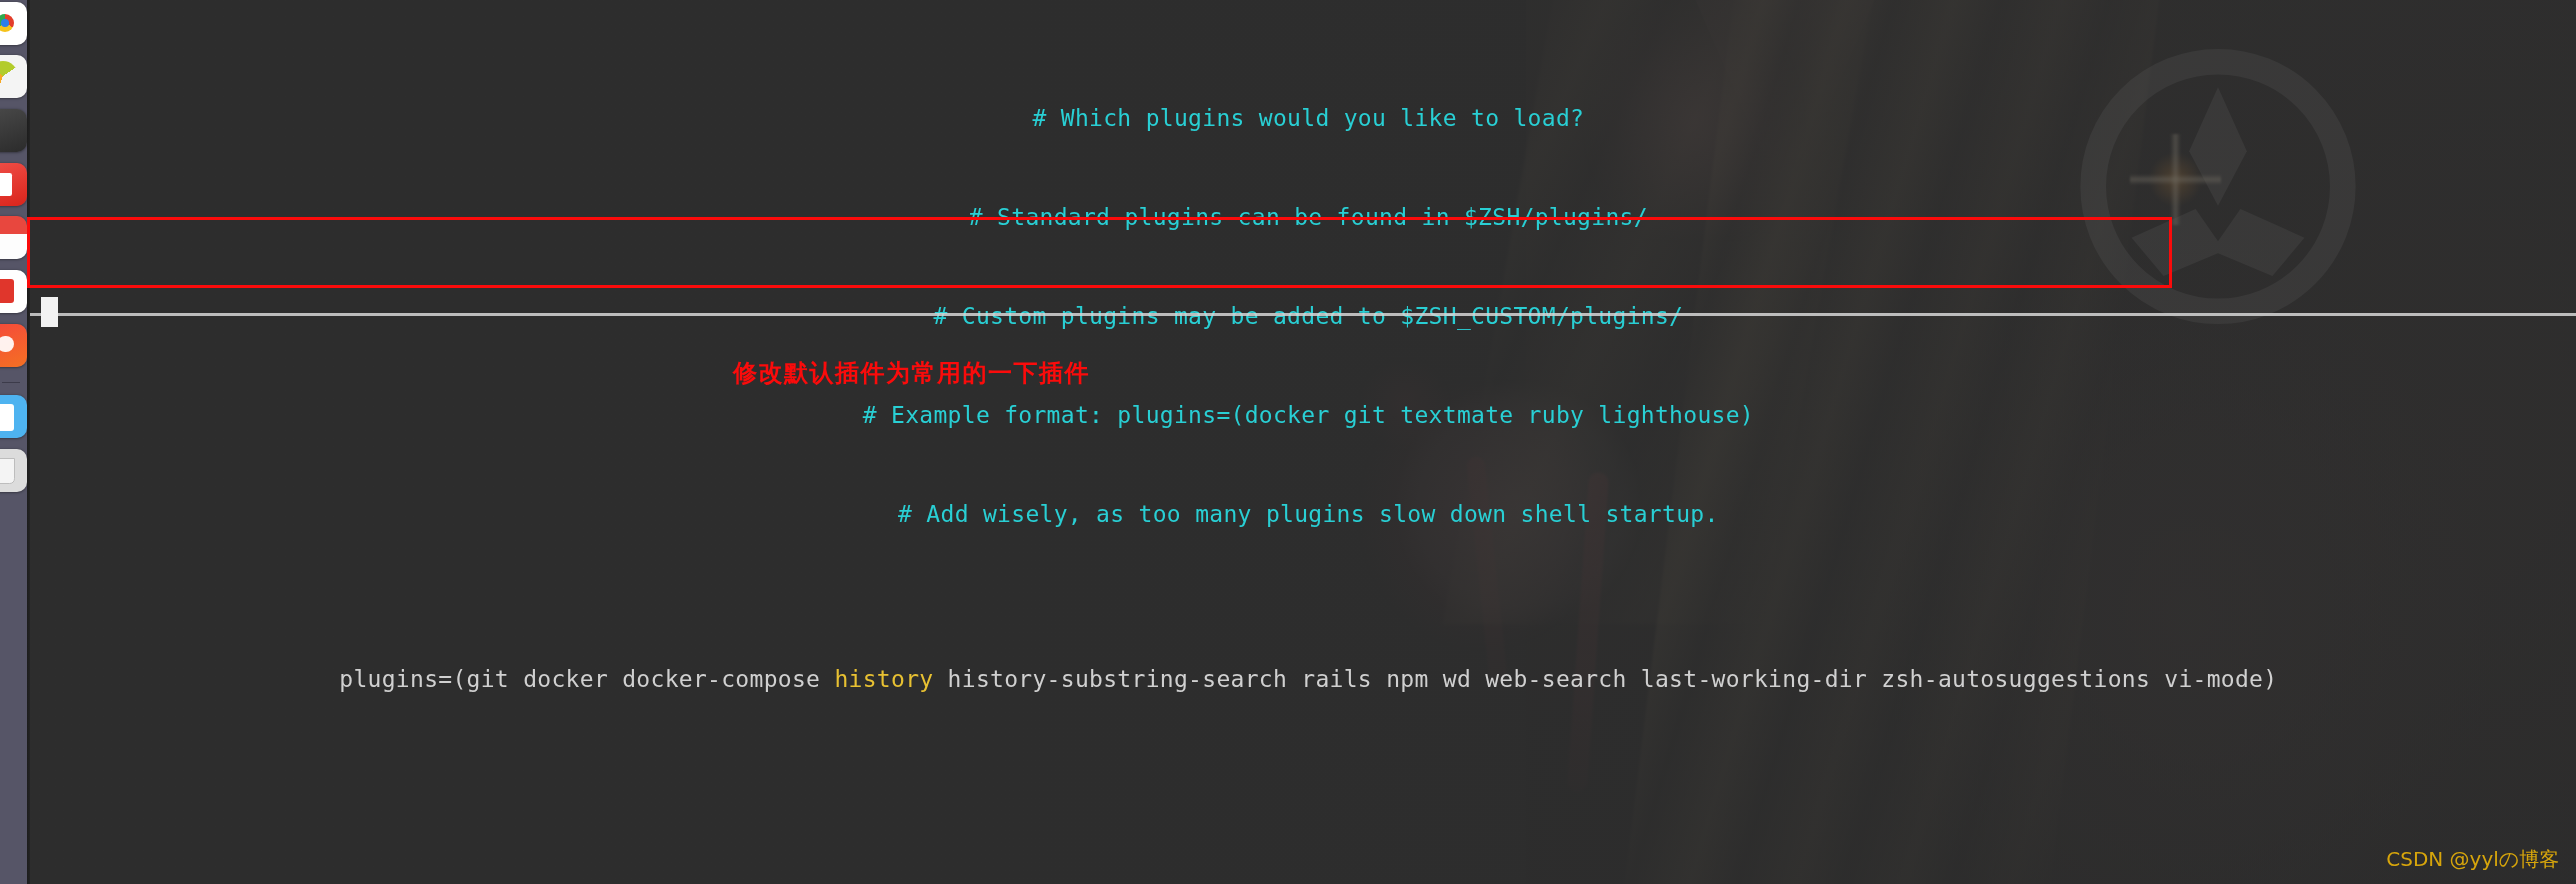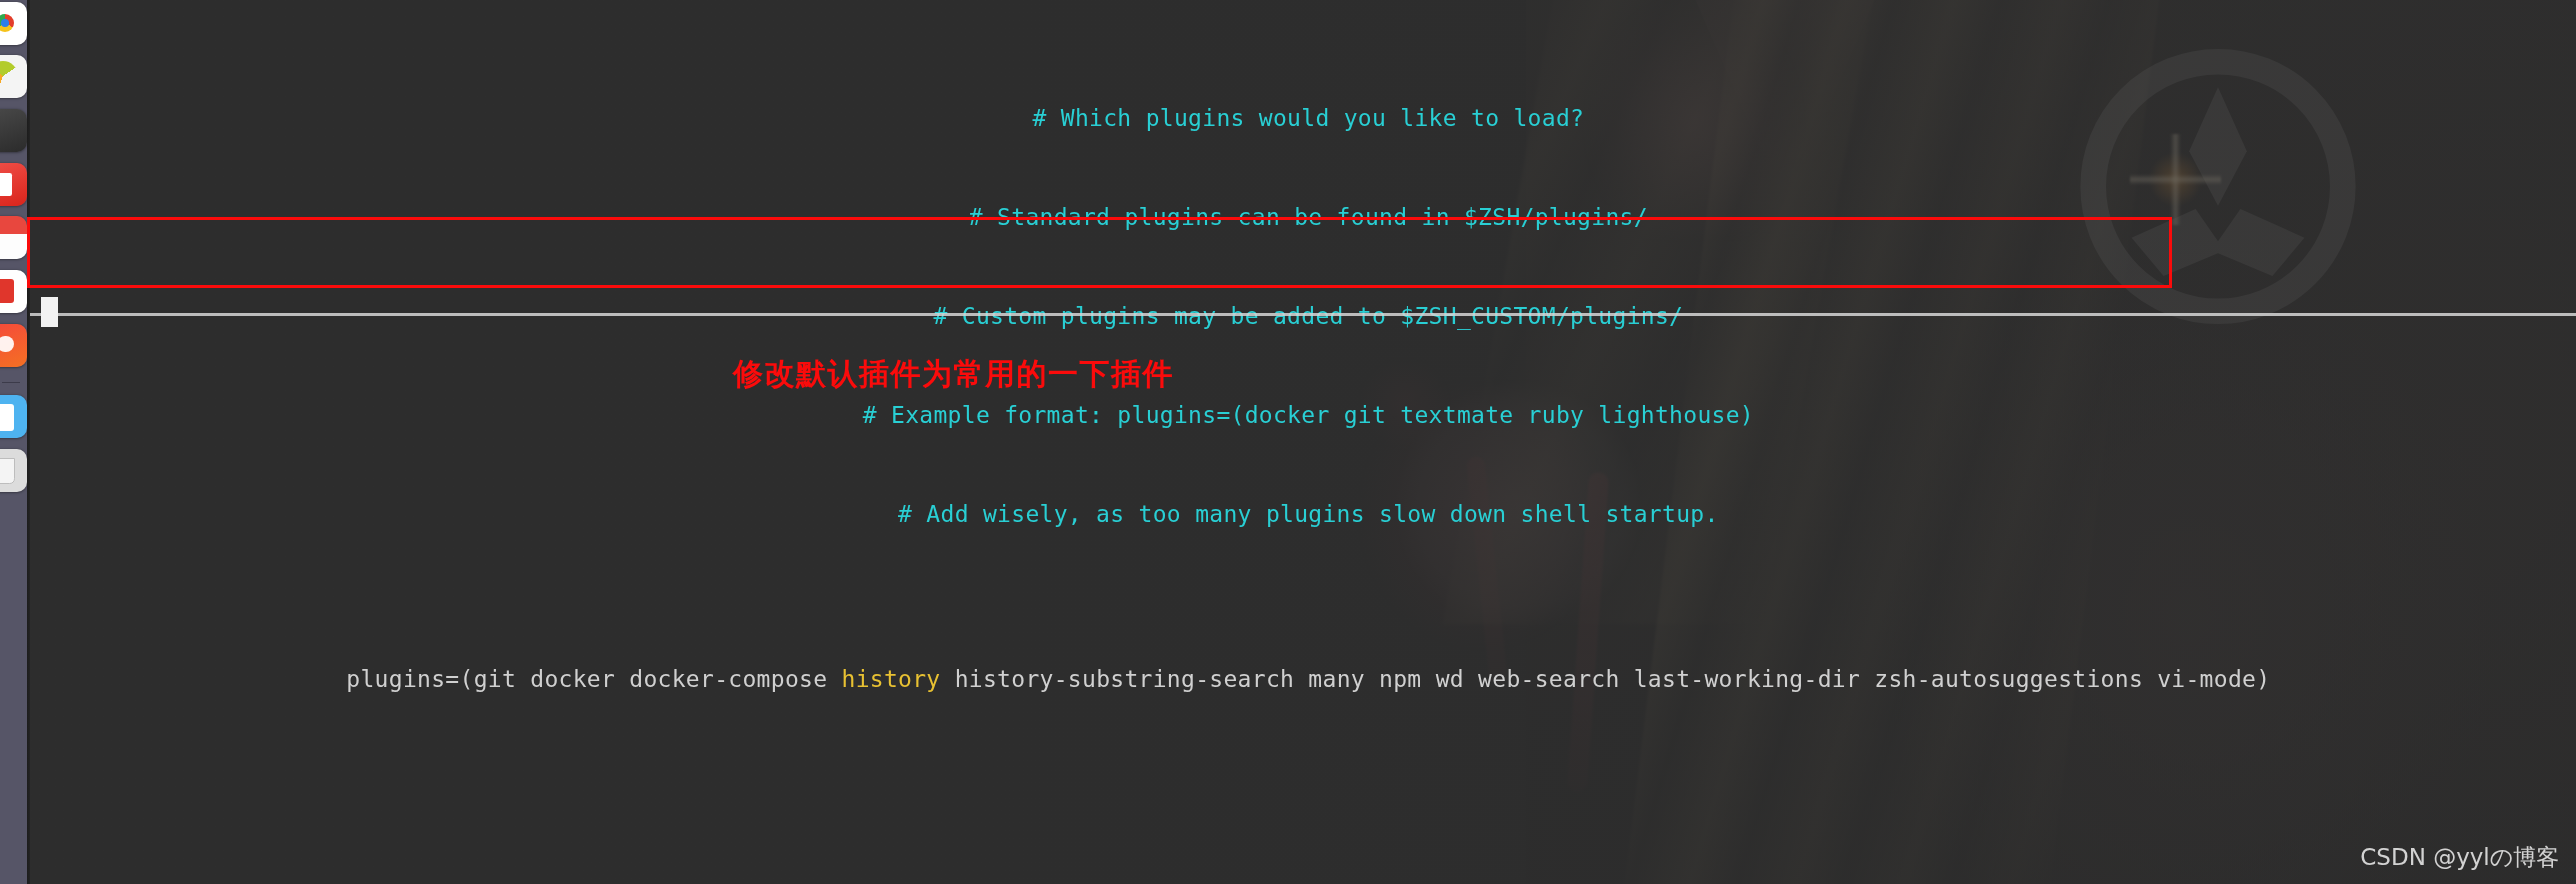--- a/index.html
+++ b/index.html
@@ -175,28 +175,28 @@
     background:#f2f2f2;z-index:25;
   }
   
   #rule{
     position:absolute;left:30px;top:313px;right:0;height:3px;
     background:#d6d6d6;z-index:24;opacity:.85;
   }
   
   #annotation{
     position:absolute;left:733px;top:355px;z-index:35;
-    color:#fb0b0b;font-size:30px;line-height:37px;
+    color:#fb0b0b;font-size:24px;line-height:37px;
     font-family:"DejaVu Sans","Liberation Sans",sans-serif;
     font-weight:600;letter-spacing:1.5px;white-space:nowrap;
   }
   
   #watermark{
     position:absolute;right:16.7px;bottom:10.7px;z-index:40;
-    color:#e5e5e5;font-size:23px;opacity:.9;
+    color:#eab308;font-size:20px;opacity:.9;
     font-family:"DejaVu Sans","Liberation Sans",sans-serif;white-space:nowrap;
   }
 </style>
 </head>
 <body>
 
 <div id="wallpaper">
   <div class="wp-layer wp-body"></div>
   <div class="wp-layer wp-collar"></div>
   <div class="wp-layer wp-face"></div>
@@ -237,21 +237,21 @@
 
   <div class="code">
     
     <div class="ln cmt"># Which plugins would you like to load?</div>
     <div class="ln cmt"># Standard plugins can be found in $ZSH/plugins/</div>
     <div class="ln cmt"># Custom plugins may be added to $ZSH_CUSTOM/plugins/</div>
     <div class="ln cmt"># Example format: plugins=(docker git textmate ruby lighthouse)</div>
     <div class="ln cmt"># Add wisely, as too many plugins slow down shell startup.</div>
 
     
-    <div class="ln"><span class="plain">plugins=(git docker docker-compose </span><span class="hl">history</span><span class="plain"> history-substring-search many npm wd web-search last-working-dir zsh-autosuggestions vi-mode)</span></div>
+    <div class="ln"><span class="plain">plugins=(git docker docker-compose </span><span class="hl">history</span><span class="plain"> history-substring-search rails npm wd web-search last-working-dir zsh-autosuggestions vi-mode)</span></div>
 
     
     
 
     
     
 
     
     
     

